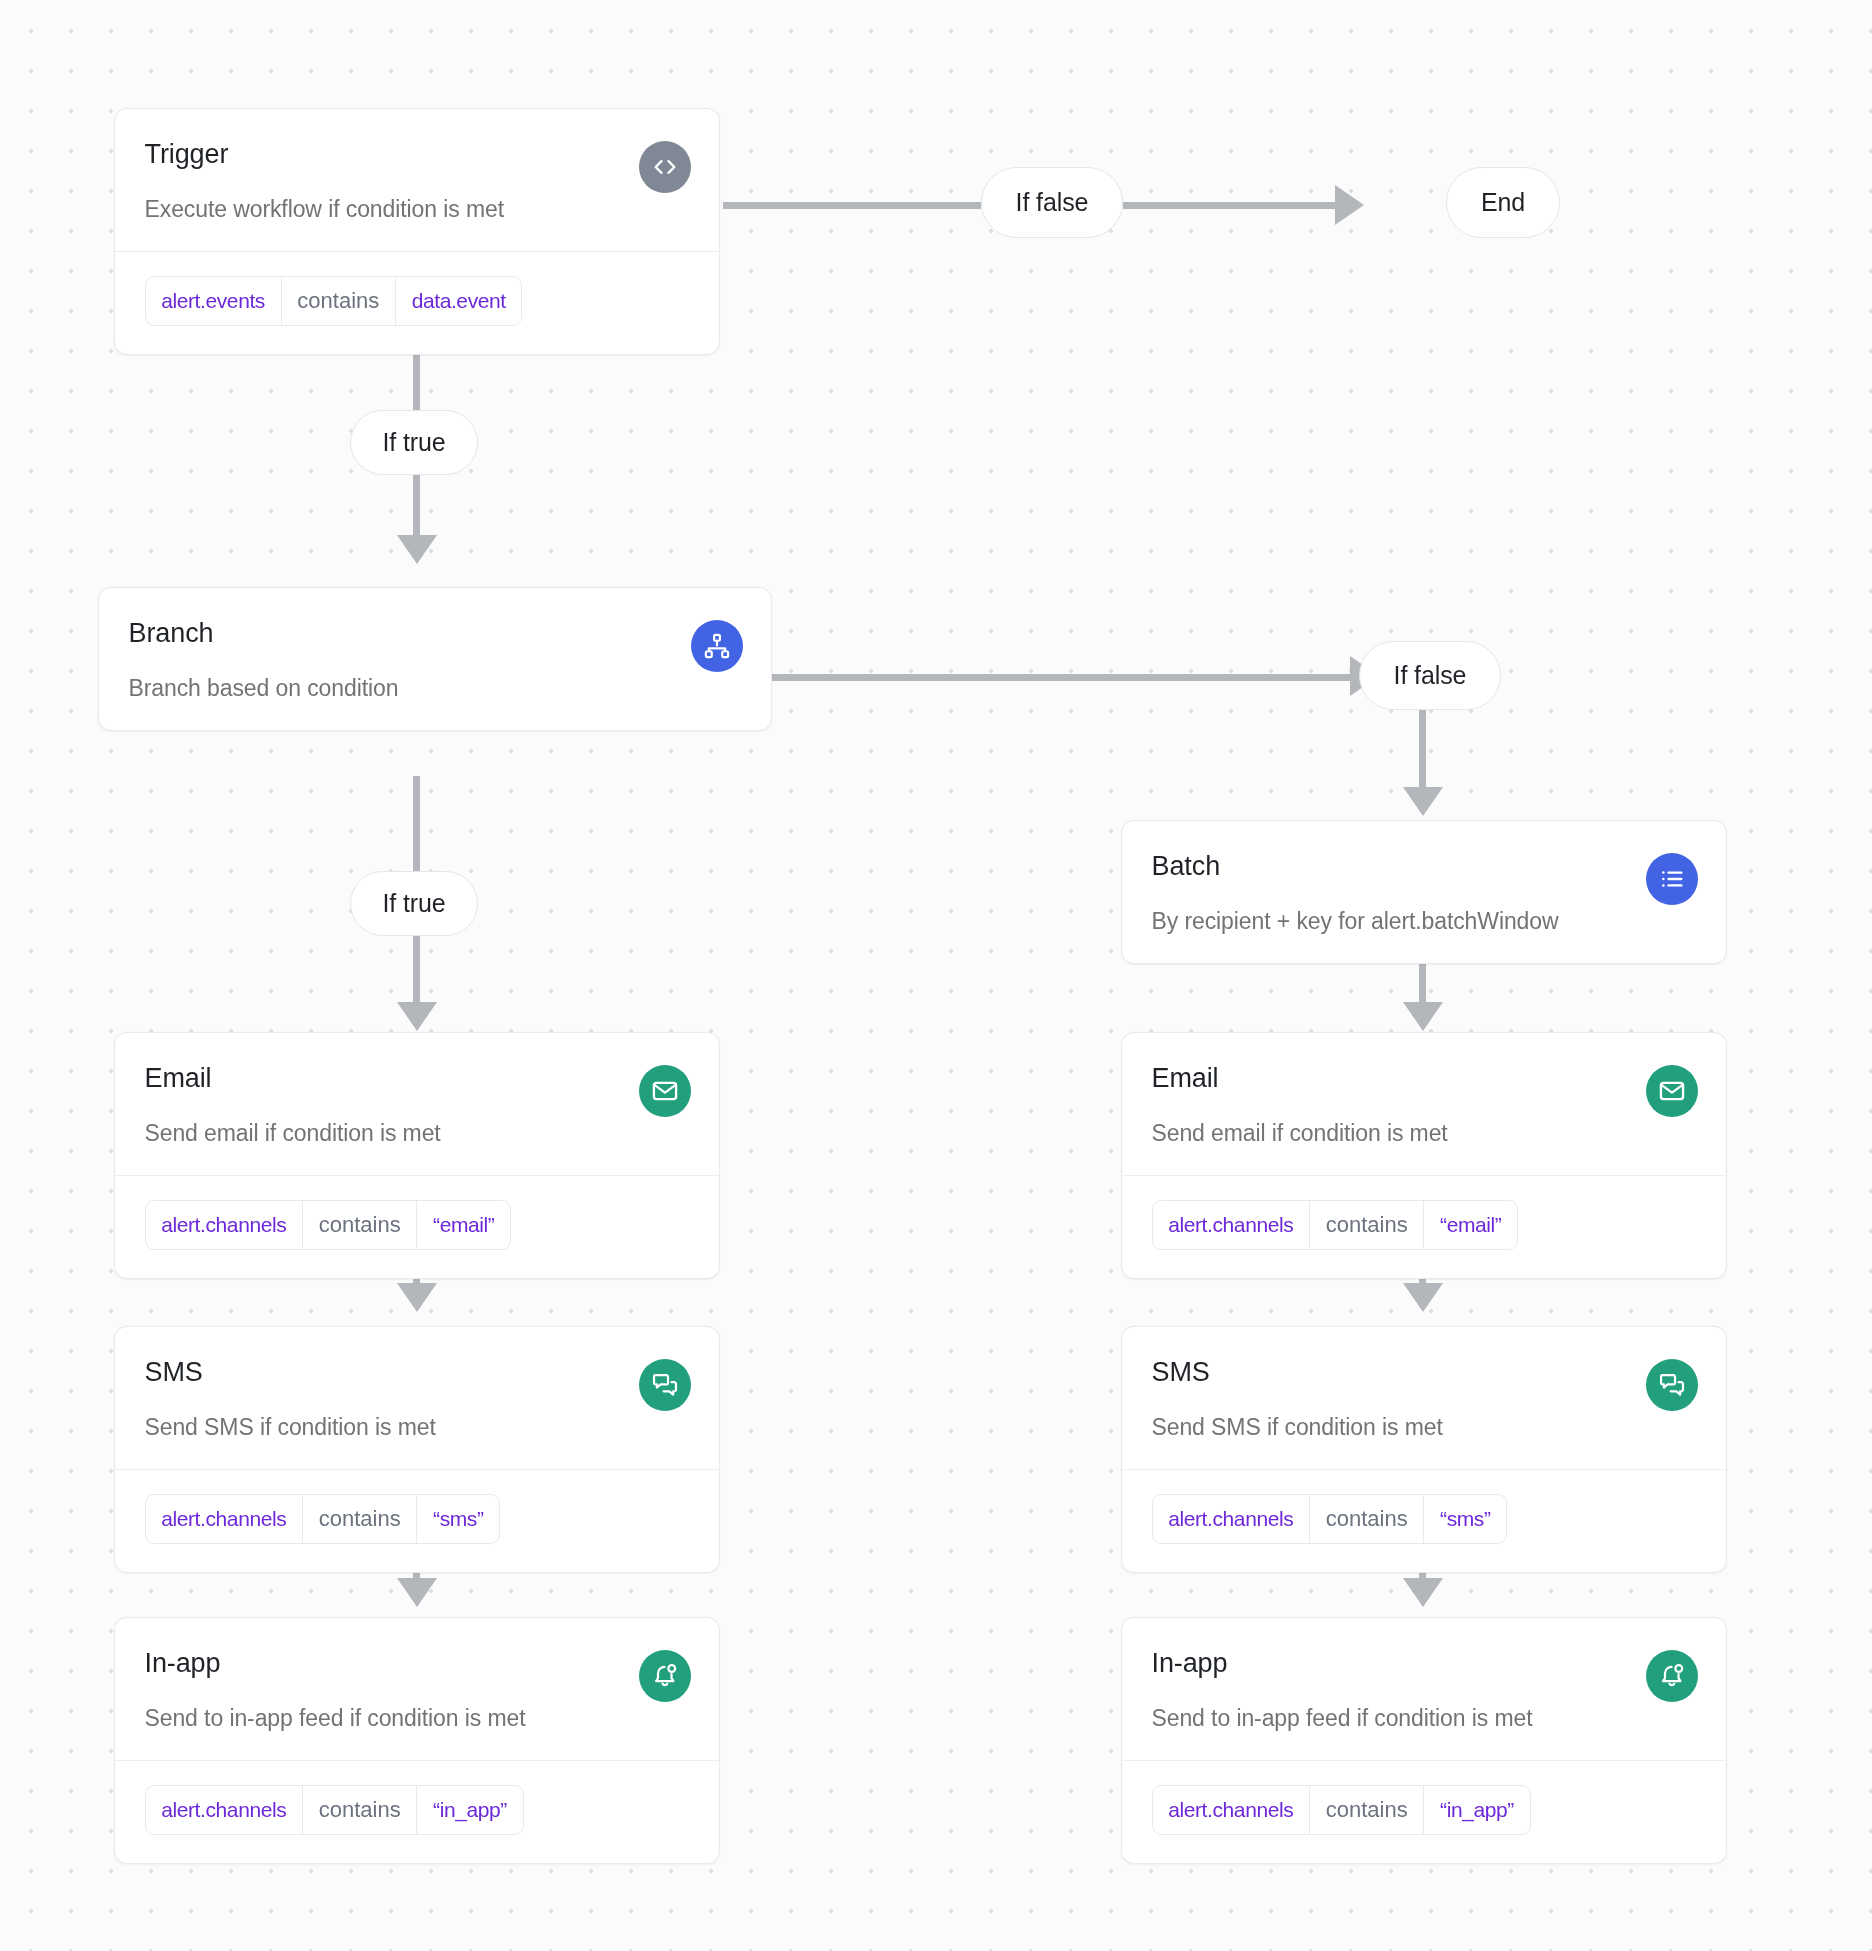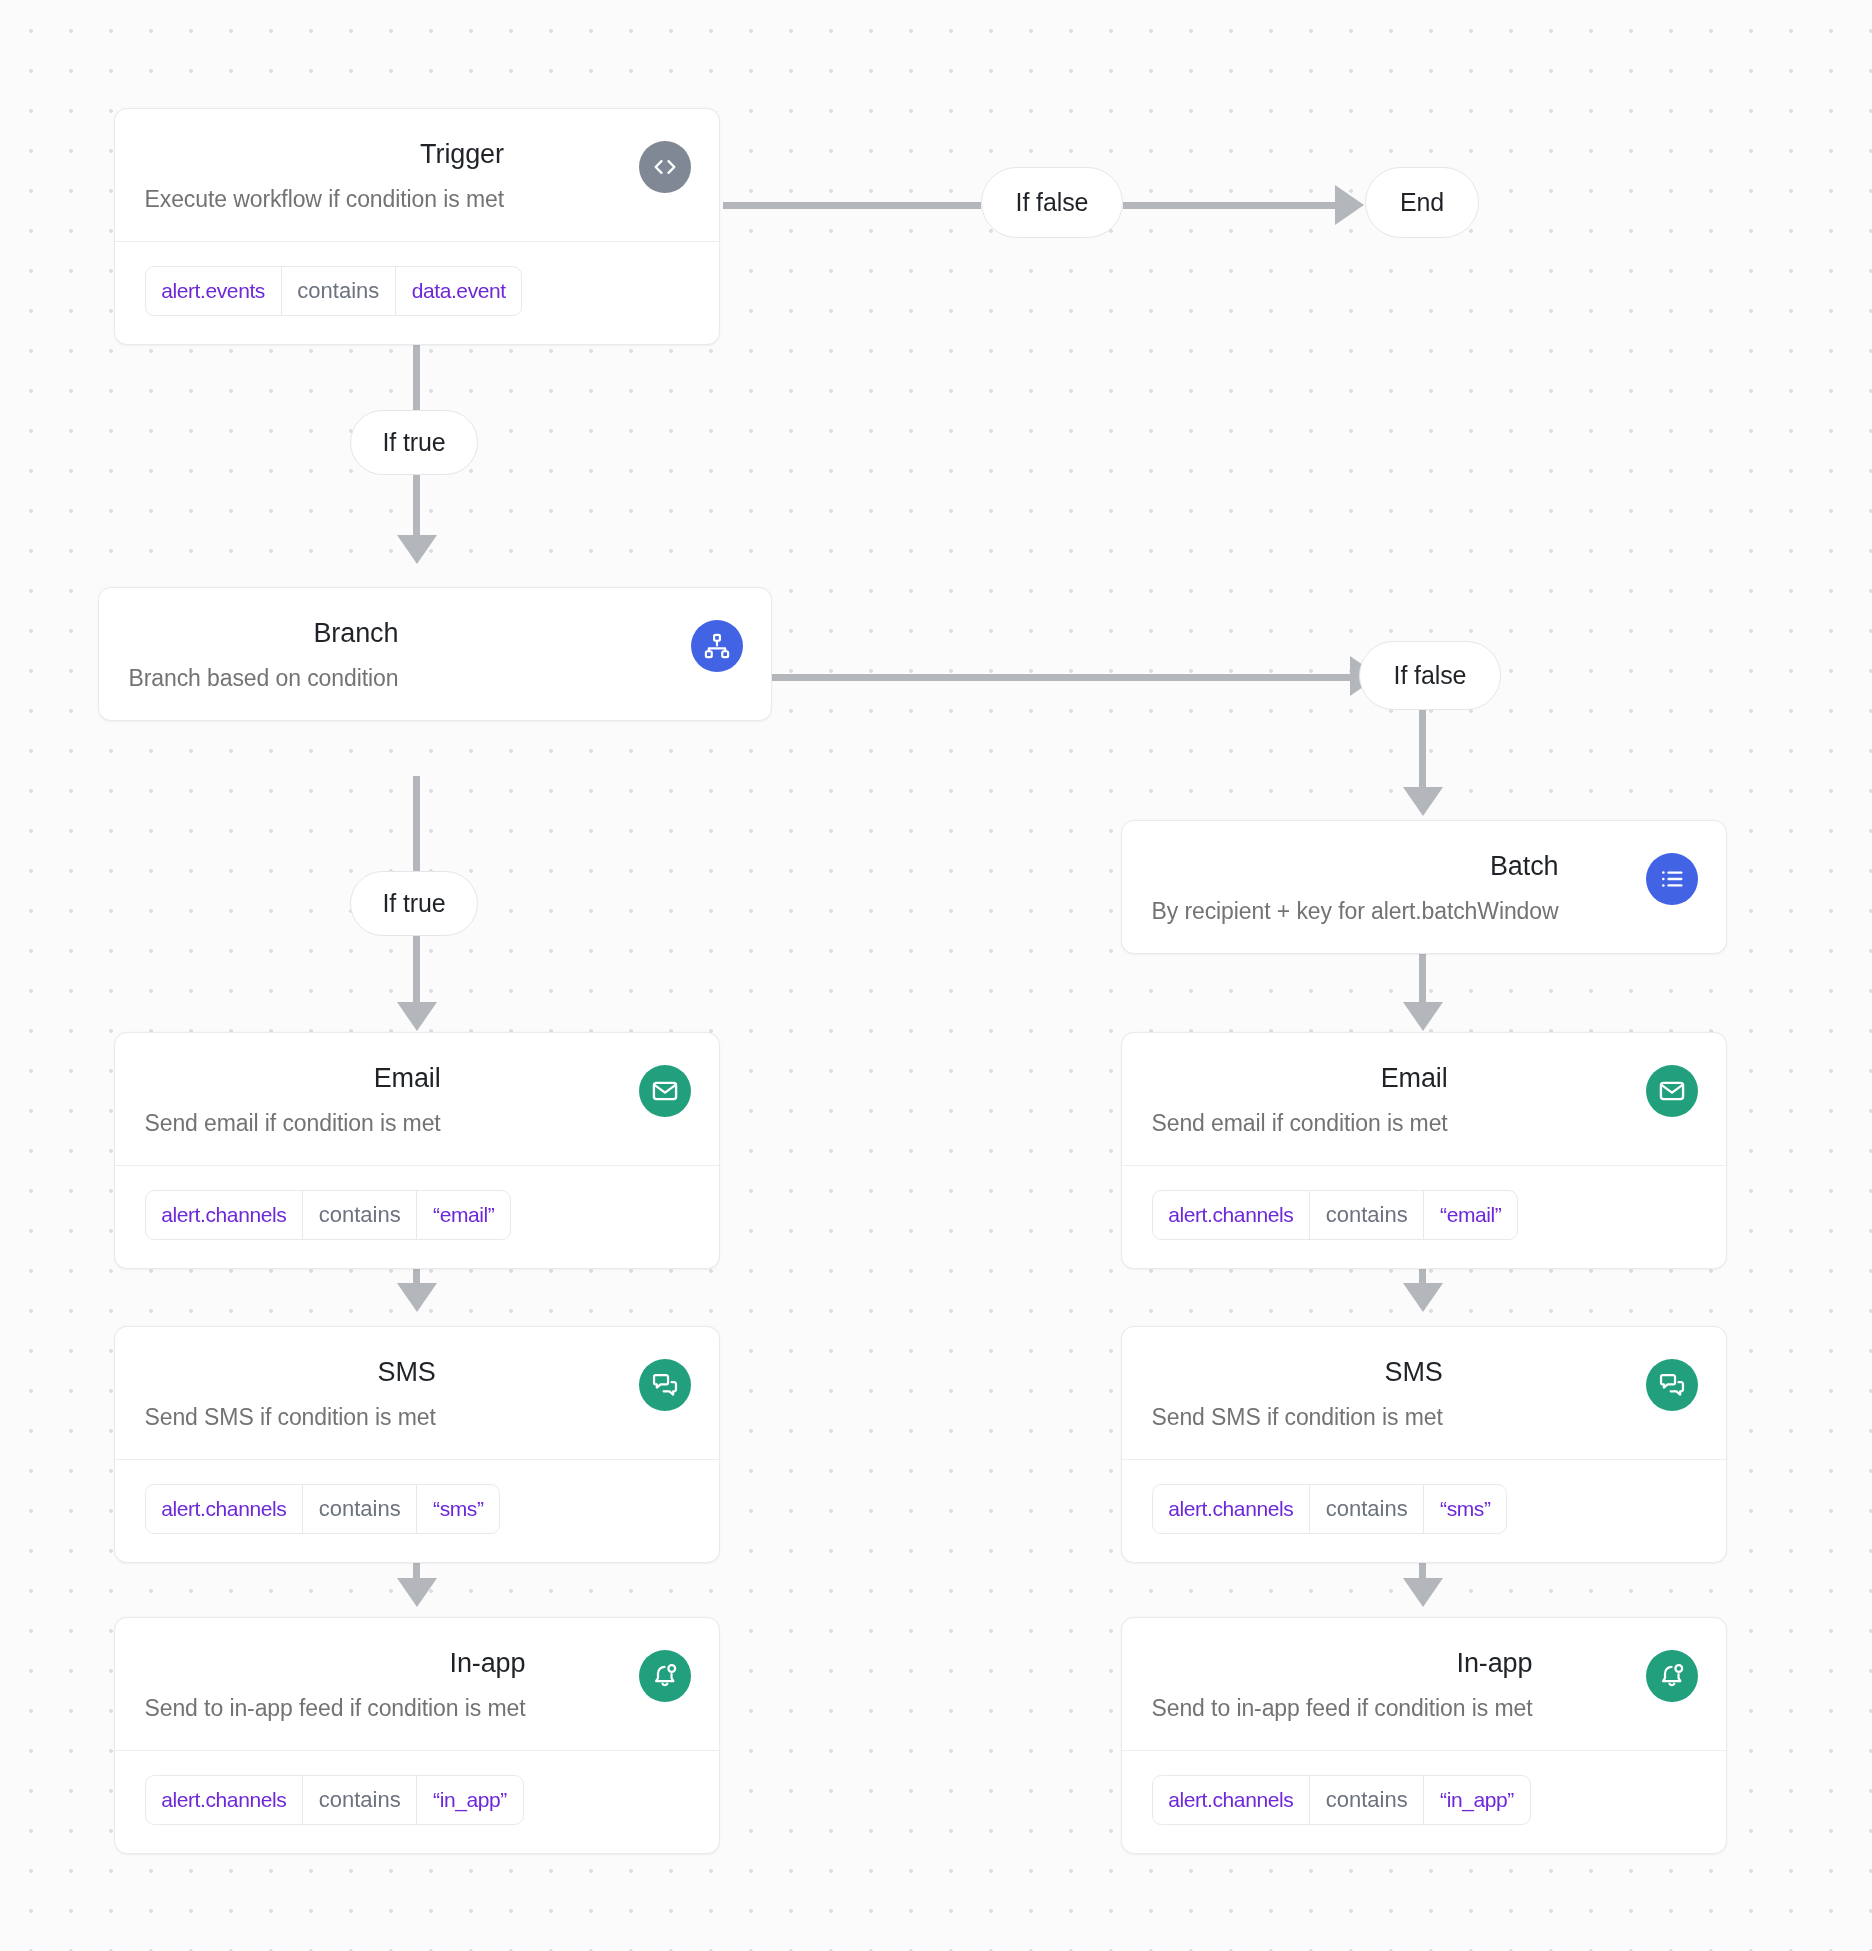--- a/index.html
+++ b/index.html
@@ -37,21 +37,21 @@
   .node-head {
     display: flex;
     align-items: flex-start;
     justify-content: space-between;
     padding: 28px 28px 28px 29.5px;
     min-height: 116px;
   }
 
   .node-head.no-body { min-height: 113px; }
 
-  .node-titles { display: flex; flex-direction: column; gap: 15px; padding-top: 1.8px; text-align: right; }
+  .node-titles { display: flex; flex-direction: column; gap: 25px; padding-top: 1.8px; }
 
   .node-title {
     font-size: 27px;
     line-height: 31px;
     color: #1f2328;
     font-weight: 400;
     letter-spacing: -0.1px;
   }
 
   .node-sub {
@@ -411,21 +411,21 @@
       <div class="cond">
         <span class="c-field">alert.channels</span>
         <span class="c-op">contains</span>
         <span class="c-value">“in_app”</span>
       </div>
     </div>
   </div>
 
   <div class="pill" style="left:981px; top:167px; width:142px; height:71px;">If false</div>
 
-  <div class="pill" style="left:1365px; top:167px; width:114px; height:71px;">End</div>
+  <div class="pill" style="left:1446px; top:167px; width:114px; height:71px;">End</div>
 
   <div class="pill" style="left:350px; top:410px; width:128px; height:65px;">If true</div>
 
   <div class="pill" style="left:1359px; top:641px; width:142px; height:69px;">If false</div>
 
   <div class="pill" style="left:350px; top:871px; width:128px; height:65px;">If true</div>
 
 </div>
 
 

